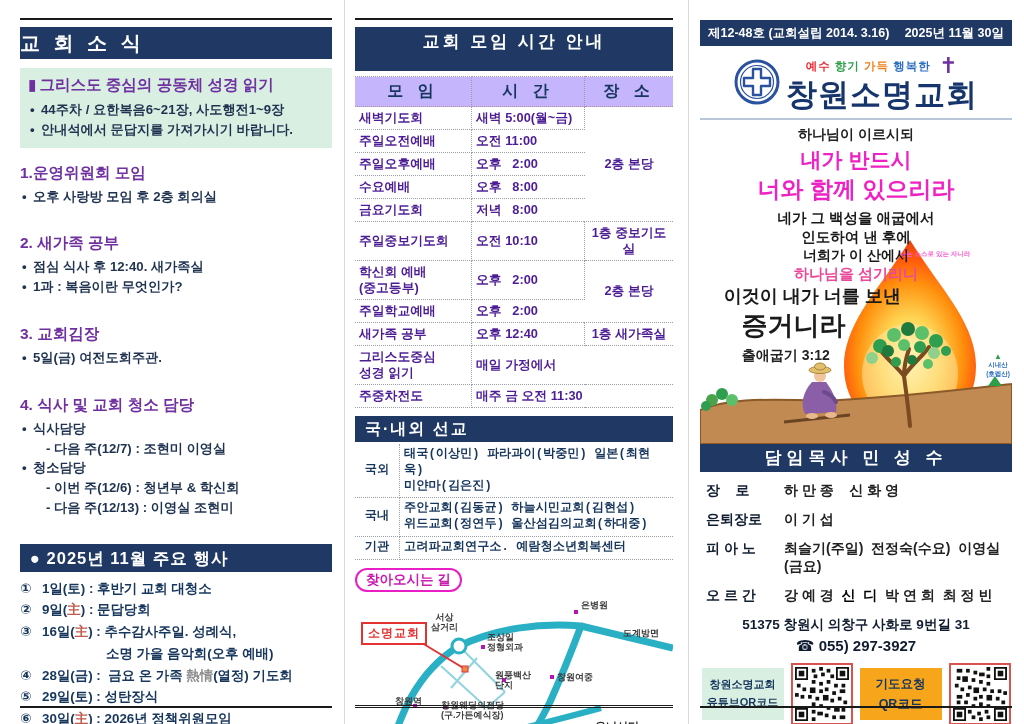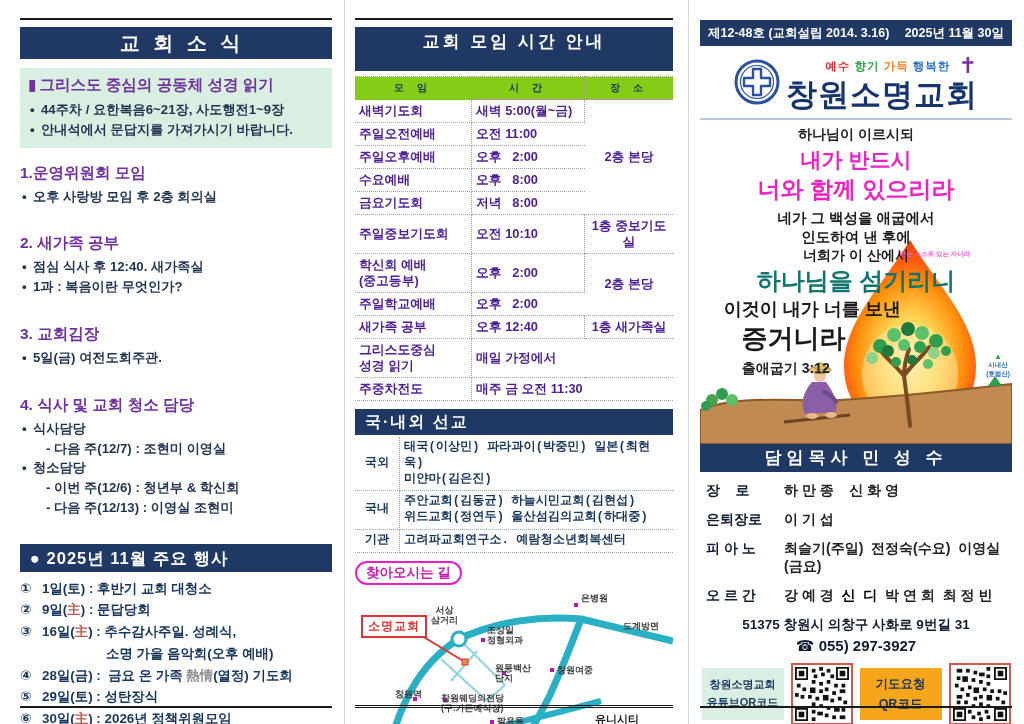--- a/index.html
+++ b/index.html
@@ -10,21 +10,21 @@
   .pre{white-space:pre-wrap;}
   .ml{white-space:pre-line;}
 
   
   .rule-top{border-top:2px solid #1a1a1a;margin-bottom:7px;}
   .navybar{background:#1f3864;color:#fff;font-weight:700;}
   .panel-bottom{position:absolute;left:0;right:0;bottom:0;}
 
   
   #p-left{left:20px;width:312px;}
-  .lp-title{height:32px;line-height:32px;padding-left:12px;font-size:20px;letter-spacing:4px;text-align:center;}
+  .lp-title{height:32px;line-height:32px;font-size:20px;letter-spacing:4px;}
   .mint{background:#d9efe2;margin-top:9px;padding:7px 8px 8px 8px;}
   .mint-title{color:#7030a0;font-weight:800;font-size:15.5px;margin-bottom:4px;}
   .mint-title .mark{color:#7030a0;margin-right:3px;}
   .bullet{position:relative;padding-left:13px;font-size:13.2px;font-weight:600;line-height:1.5;color:#1f3250;}
   .bullet::before{content:"•";position:absolute;left:2px;}
   .sec{margin-top:15px;}
   .sec.gap{margin-top:27px;}
   .sec-title{color:#7030a0;font-weight:800;font-size:15.5px;margin-bottom:3px;}
   .subline{padding-left:26px;font-size:13.2px;font-weight:600;line-height:1.5;}
   .events{margin-top:26px;}
@@ -34,21 +34,21 @@
   .evnum{width:22px;flex:none;}
   .jd.ju{color:#bf5b4d;}
   .ev-cont{padding-left:86px;font-size:13.4px;font-weight:600;color:#17365d;line-height:1.62;}
   .hanja{color:#8d8d8d;}
   #p-left .panel-bottom{border-top:2px solid #1a1a1a;}
 
   
   #p-mid{left:355px;width:318px;}
   .mid-title{height:44px;line-height:30px;text-align:center;font-size:17px;letter-spacing:3px;}
   table.sched{border-collapse:collapse;width:100%;margin-top:5px;}
-  table.sched th{background:#84cc16;color:#17365d;font-size:10px;font-weight:800;letter-spacing:5px;
+  table.sched th{background:#c4b5fd;color:#17365d;font-size:16px;font-weight:800;letter-spacing:5px;
       padding:4px 2px;border:1px dotted #b3919a;border-left:none;border-right:1px dotted #b3919a;margin-left:28px;}
   table.sched th:last-child{border-right:none;}
   table.sched td{color:#4c1d95;font-size:12.8px;font-weight:600;padding:3px 4px;
       border-bottom:1px dotted #9aa0aa;border-right:1px dotted #9aa0aa;vertical-align:middle;line-height:1.25;}
   table.sched td:last-child{border-right:none;}
   td.place{text-align:center;}
   .missions{margin-top:8px;}
   .mis-bar{height:26px;line-height:26px;font-size:16px;padding-left:10px;letter-spacing:2px;}
   table.mis{border-collapse:collapse;width:100%;margin-top:2px;font-family:Liberation Mono, monospace;}
   table.mis td{font-size:12.2px;font-weight:600;color:#17365d;padding:3px 4px;
@@ -62,36 +62,36 @@
   .mlabel.big{font-size:11px;color:#222;}
   .church-box{position:absolute;left:6px;top:26px;border:2px solid #e23333;color:#e23333;
       background:#fff;font-size:12px;font-weight:800;padding:1px 5px;letter-spacing:1px;}
   #p-mid .panel-bottom{border-top:3px double #1a1a1a;}
 
   
   #p-right{left:700px;width:312px;top:20px;height:688px;}
   .mast{height:26px;display:flex;justify-content:space-between;align-items:center;
       padding:0 8px;font-size:12.5px;}
   .brand{display:flex;align-items:center;justify-content:center;margin-top:7px;}
-  .brand-txt{margin-left:6px;text-align:right;}
+  .brand-txt{margin-left:6px;text-align:center;}
   .tagline{font-size:11.5px;font-weight:800;letter-spacing:1px;}
   .tg1{color:#e8262d;} .tg2{color:#2e9e48;} .tg3{color:#f07f1d;} .tg4{color:#2b6fc2;}
   .big-cross{color:#7030a0;font-size:22px;font-weight:800;vertical-align:-3px;margin-left:4px;}
   .church-name{font-size:31px;font-weight:800;color:#16356c;letter-spacing:1px;line-height:1.05;}
   .brand-rule{border-top:2px solid #b9c6d8;margin-top:6px;}
   .artwork{position:relative;height:322px;margin-top:2px;}
   .calli{position:relative;z-index:2;text-align:center;padding-top:4px;}
   .calli div{font-weight:800;}
   .cl1{font-size:14px;color:#222;}
   .cl2{font-size:21px;color:#ee22c4;margin-top:2px;}
   .cl3{font-size:23px;color:#ee22c4;}
   .cl4{font-size:14.5px;color:#1a1a1a;margin-top:4px;}
   .cl5{font-size:14.5px;color:#1a1a1a;}
   .cl6{font-size:14px;color:#1a1a1a;}
-  .cl7{font-size:24px;color:#0f766e;}
+  .cl7{font-size:15px;color:#ec4899;}
   .cl8{font-size:18px;color:#1a1a1a;width:72%;}
   .cl9{font-size:26px;color:#1a1a1a;width:60%;}
   .clref{font-size:14px;color:#222;width:55%;margin-top:4px;}
   .art-svg{position:absolute;left:0;bottom:0;z-index:1;}
   .flame-note{position:absolute;z-index:3;left:190px;top:128px;font-size:6.5px;color:#ff5fd0;
       font-weight:700;width:90px;text-align:center;}
   .mtn-note{position:absolute;z-index:3;right:2px;top:230px;font-size:6.5px;color:#2b6fc2;
       font-weight:700;text-align:center;white-space:pre-line;}
   .mtn-note .tri{color:#2e9e48;font-size:8px;display:block;}
   .pastor-bar{height:28px;line-height:28px;text-align:center;font-size:17px;letter-spacing:5px;}

